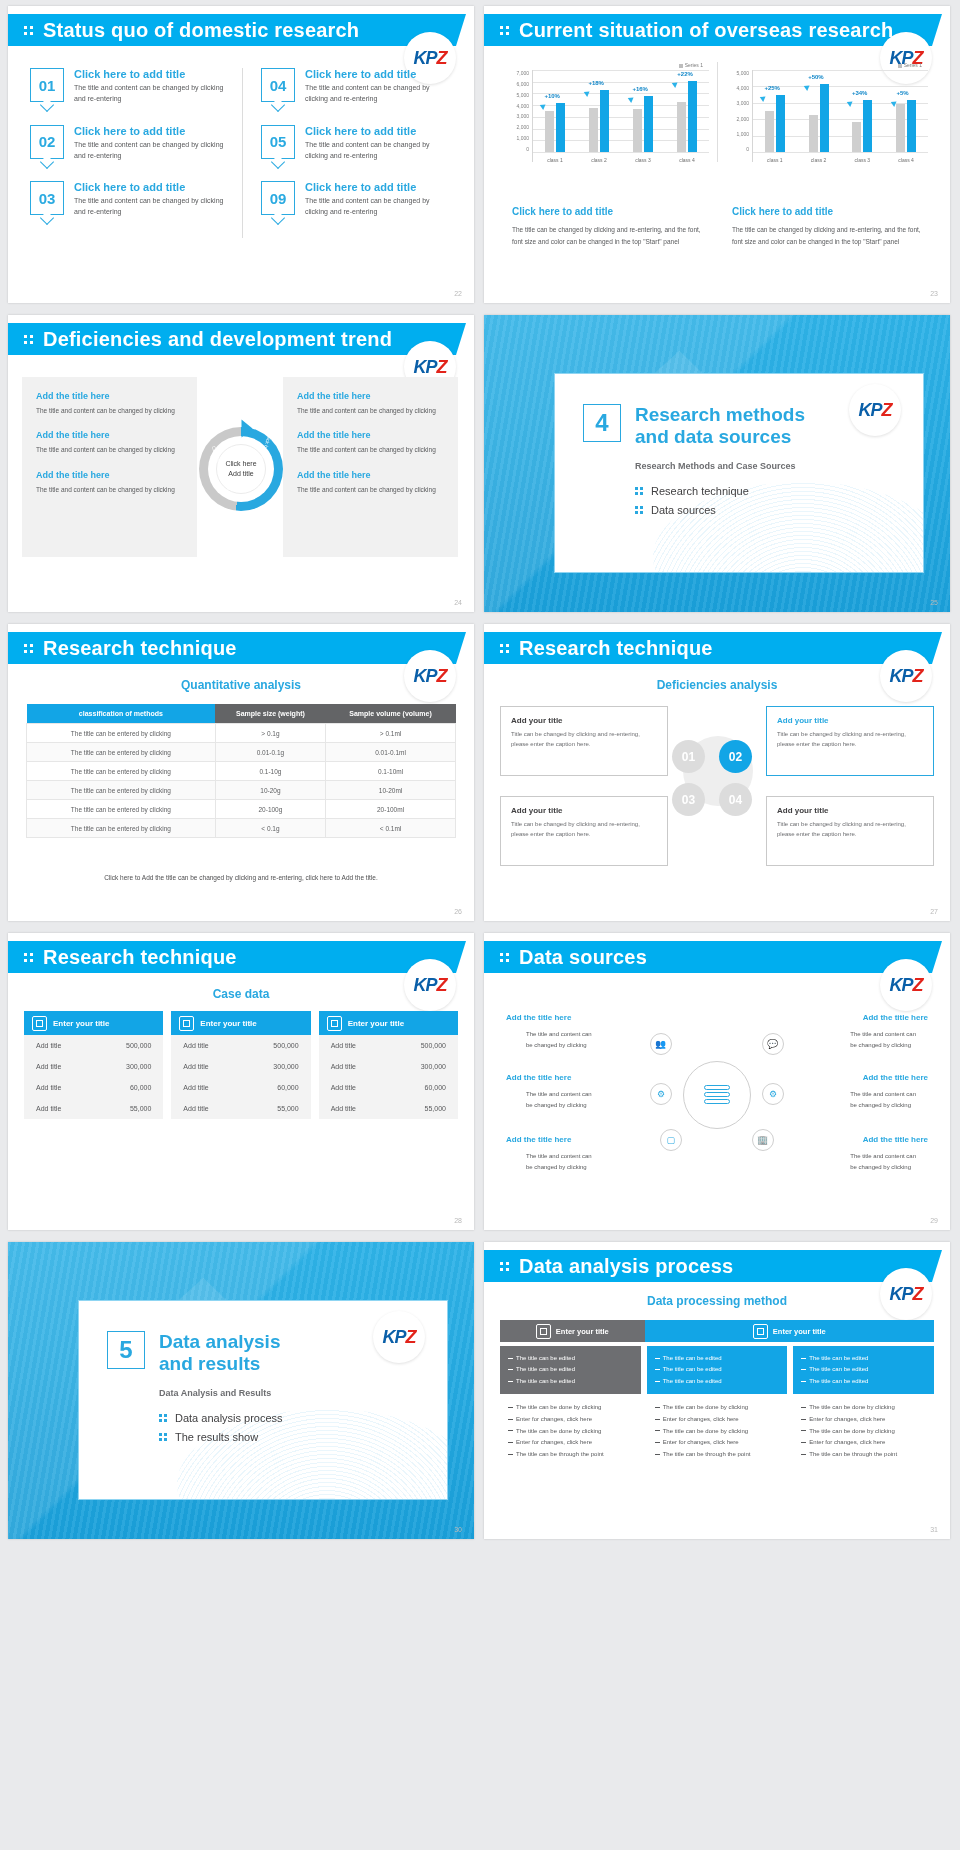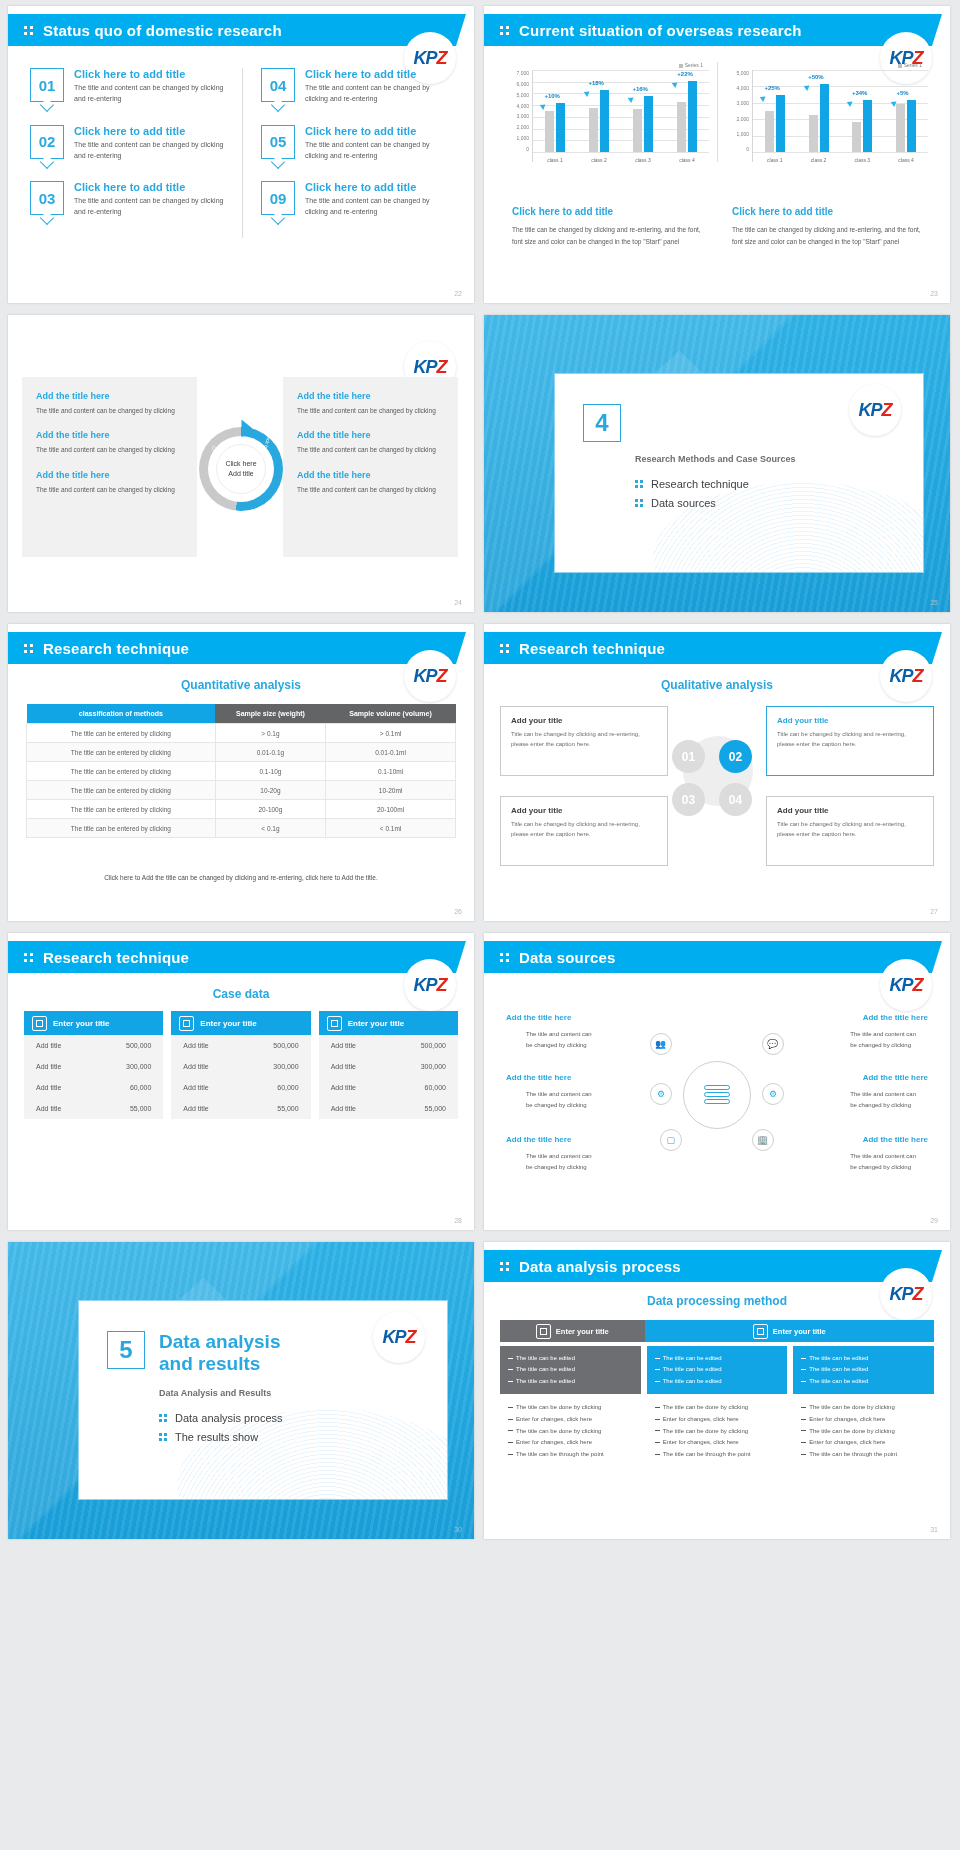--- a/index.html
+++ b/index.html
@@ -25,21 +25,21 @@
     display: flex; align-items: center;
   }
   .hdr:after {
     content: ""; position: absolute; right: -10px; top: 0;
     border-left: 10px solid #00aeef;
     border-bottom: 32px solid transparent;
   }
   .hdr .dots { margin-left: 16px; margin-right: 10px; display:flex; flex-direction:column; gap:3px;}
   .hdr .dots i { display:block; width:3px; height:3px; background:#fff; }
   .hdr .dots .row { display:flex; gap:3px;}
-  .hdr h2 { color:#fff; font-size: 15px; font-weight: bold; letter-spacing: .2px;}
+  .hdr h2 { color:#fff; font-size: 20px; font-weight: bold; letter-spacing: .2px;}
   
   .logo {
     position:absolute; right:18px; top:26px;
     width:52px; height:52px; border-radius:50%;
     background:#fff; display:flex; align-items:center; justify-content:center;
     font-weight:bold; font-size:18px; font-style:italic; letter-spacing:-1px;
     box-shadow:0 1px 3px rgba(0,0,0,.12);
   }
   .logo .k{color:#0a5fa8}.logo .p{color:#0a5fa8}.logo .z{color:#e2231a}
   .pageno{ position:absolute; right:12px; bottom:6px; font-size:7px; color:#b9b9b9;}
@@ -400,20 +400,33 @@
       <p>The title can be changed by clicking and re-entering, and the font, font size and color can be changed in the top "Start" panel</p>
     </div>
     <div class="s23-cap" style="left:248px;width:195px;">
       <h4>Click here to add title</h4>
       <p>The title can be changed by clicking and re-entering, and the font, font size and color can be changed in the top "Start" panel</p>
     </div>
     <div class="pageno">23</div>
   </div>
 
   <div class="slide">
+    <div class="hdr">
+      <span class="dots">
+        <span class="row">
+            <i></i>
+            <i></i>
+          </span>
+          <span class="row">
+            <i></i>
+            <i></i>
+          </span>
+      </span>
+      <h2>Deficiencies and development trend</h2>
+    </div>
     <div class="logo">
         <span class="k">K</span>
         <span class="p">P</span>
         <span class="z">Z</span>
       </div>
     <div class="s24-panel l">
       <h4>Add the title here</h4>
       <p>The title and content can be changed by clicking</p>
       <h4>Add the title here</h4>
       <p>The title and content can be changed by clicking</p>
@@ -446,20 +459,22 @@
     <div class="photo"></div>
     <div class="tri"></div>
     <div class="card">
       <div class="logo" style="right:22px;top:10px;">
           <span class="k">K</span>
           <span class="p">P</span>
           <span class="z">Z</span>
         </div>
       <div class="top">
         <div class="nbox">4</div>
+        <h3><span>Research methods</span><br>
+            <span>and data sources</span></h3>
       </div>
       <div class="sub">Research Methods and Case Sources</div>
       <ul>
         <li>
             <span class="bul">
               <i></i>
               <i></i>
               <i></i>
               <i></i>
             </span>
@@ -556,21 +571,21 @@
             <i></i>
           </span>
       </span>
       <h2>Research technique</h2>
     </div>
     <div class="logo">
         <span class="k">K</span>
         <span class="p">P</span>
         <span class="z">Z</span>
       </div>
-    <div class="subtitle">Qualitative analysis</div>
+    <div class="subtitle">Deficiencies analysis</div>
     <div class="q27">
       <div class="bigcirc"></div>
       <div class="qbox p1">
         <h5>Add your title</h5>
         <p>Title can be changed by clicking and re-entering, please enter the caption here.</p>
         </div>
       <div class="qbox p2 hl">
         <h5>Add your title</h5>
         <p>Title can be changed by clicking and re-entering, please enter the caption here.</p>
         </div>

